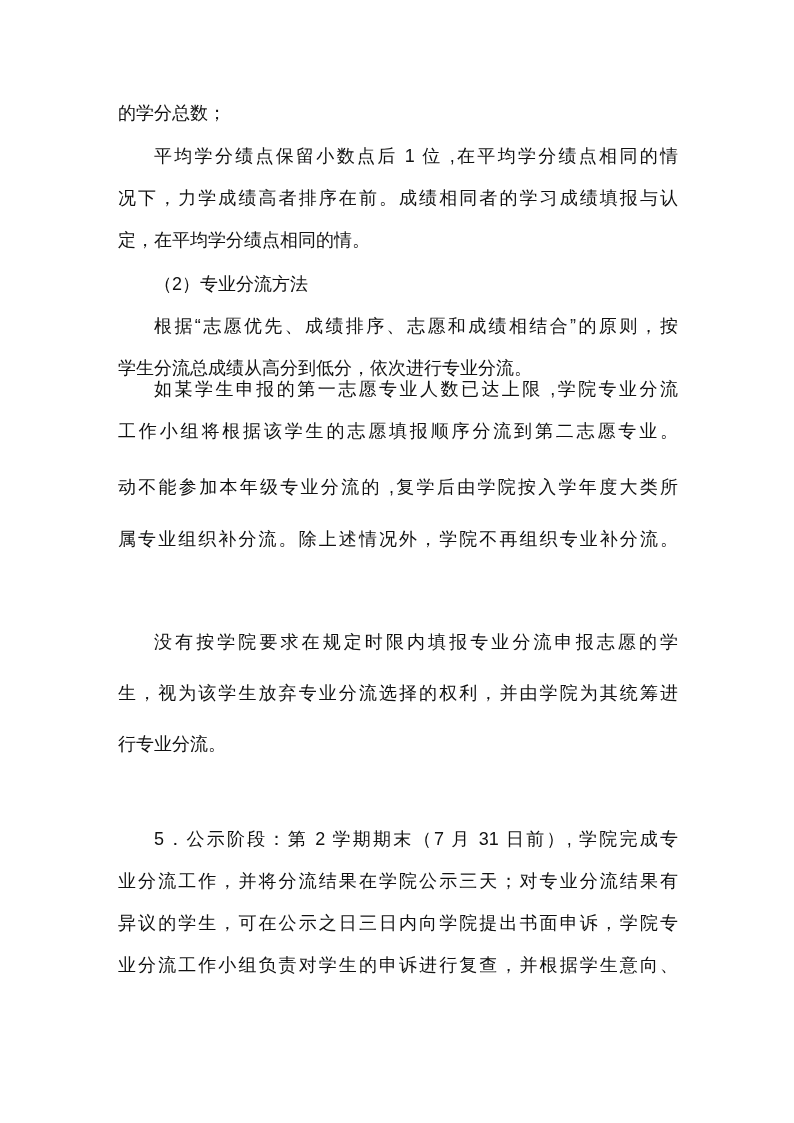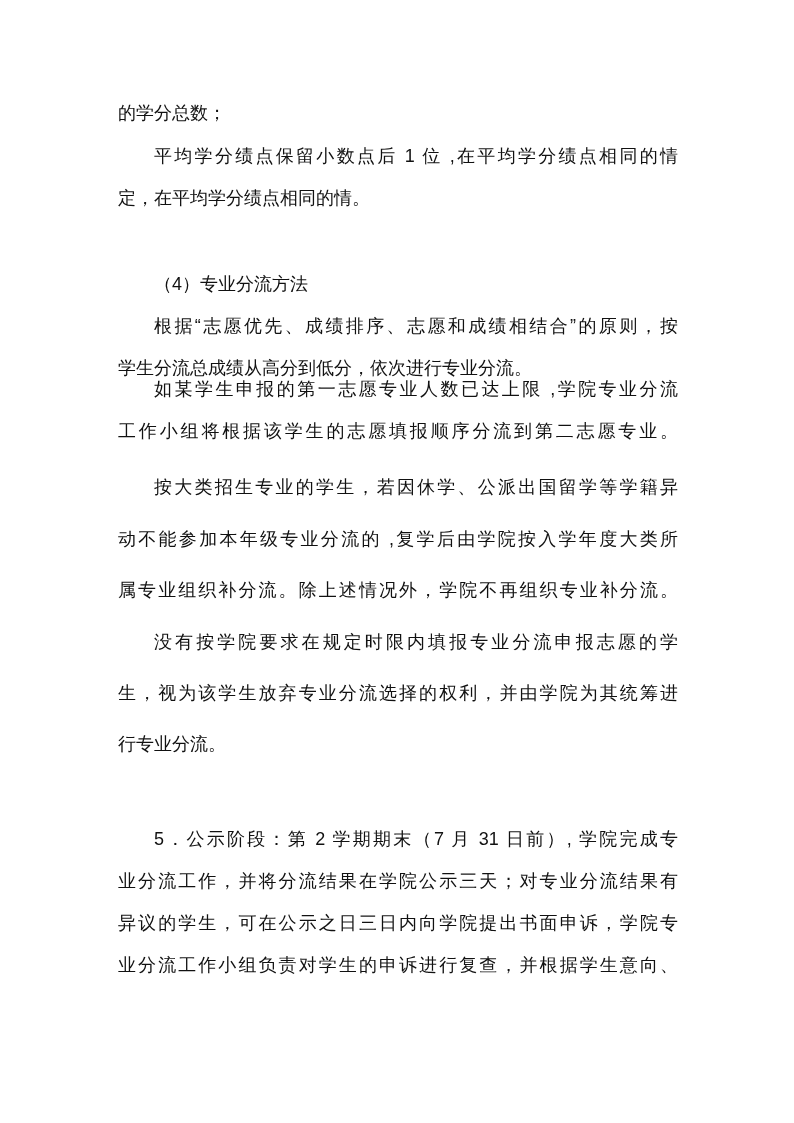--- a/index.html
+++ b/index.html
@@ -47,35 +47,35 @@
 </head>
 <body>
 
 <div class="page">
   <div class="text-block">
       <div class="para p1">
         <div class="line">的学分总数；</div>
       </div>
       <div class="para p2">
         <div class="line fill ind">平均学分绩点保留小数点后 1 位 ,在平均学分绩点相同的情</div>
+        <div class="line fill">况下，力学成绩高者排序在前。成绩相同者的学习成绩填报与认</div>
         <div class="line">定，在平均学分绩点相同的情。</div>
       </div>
       <div class="para p3">
-        <div class="line ind">（4）专业分流方法</div>
+        <div class="line ind">（2）专业分流方法</div>
       </div>
       <div class="para p4">
         <div class="line fill ind">根据“志愿优先、成绩排序、志愿和成绩相结合”的原则，按</div>
         <div class="line">学生分流总成绩从高分到低分，依次进行专业分流。</div>
       </div>
       <div class="para p5">
         <div class="line fill ind">如某学生申报的第一志愿专业人数已达上限 ,学院专业分流</div>
         <div class="line fill">工作小组将根据该学生的志愿填报顺序分流到第二志愿专业。</div>
       </div>
       <div class="para p6">
-        <div class="line fill ind">按大类招生专业的学生，若因休学、公派出国留学等学籍异</div>
         <div class="line fill">动不能参加本年级专业分流的 ,复学后由学院按入学年度大类所</div>
         <div class="line fill">属专业组织补分流。除上述情况外，学院不再组织专业补分流。</div>
       </div>
       <div class="para p7">
         <div class="line fill ind">没有按学院要求在规定时限内填报专业分流申报志愿的学</div>
         <div class="line fill">生，视为该学生放弃专业分流选择的权利，并由学院为其统筹进</div>
         <div class="line">行专业分流。</div>
       </div>
       <div class="para p8">
         <div class="line fill ind">5．公示阶段：第 2 学期期末（7 月 31 日前）, 学院完成专</div>

